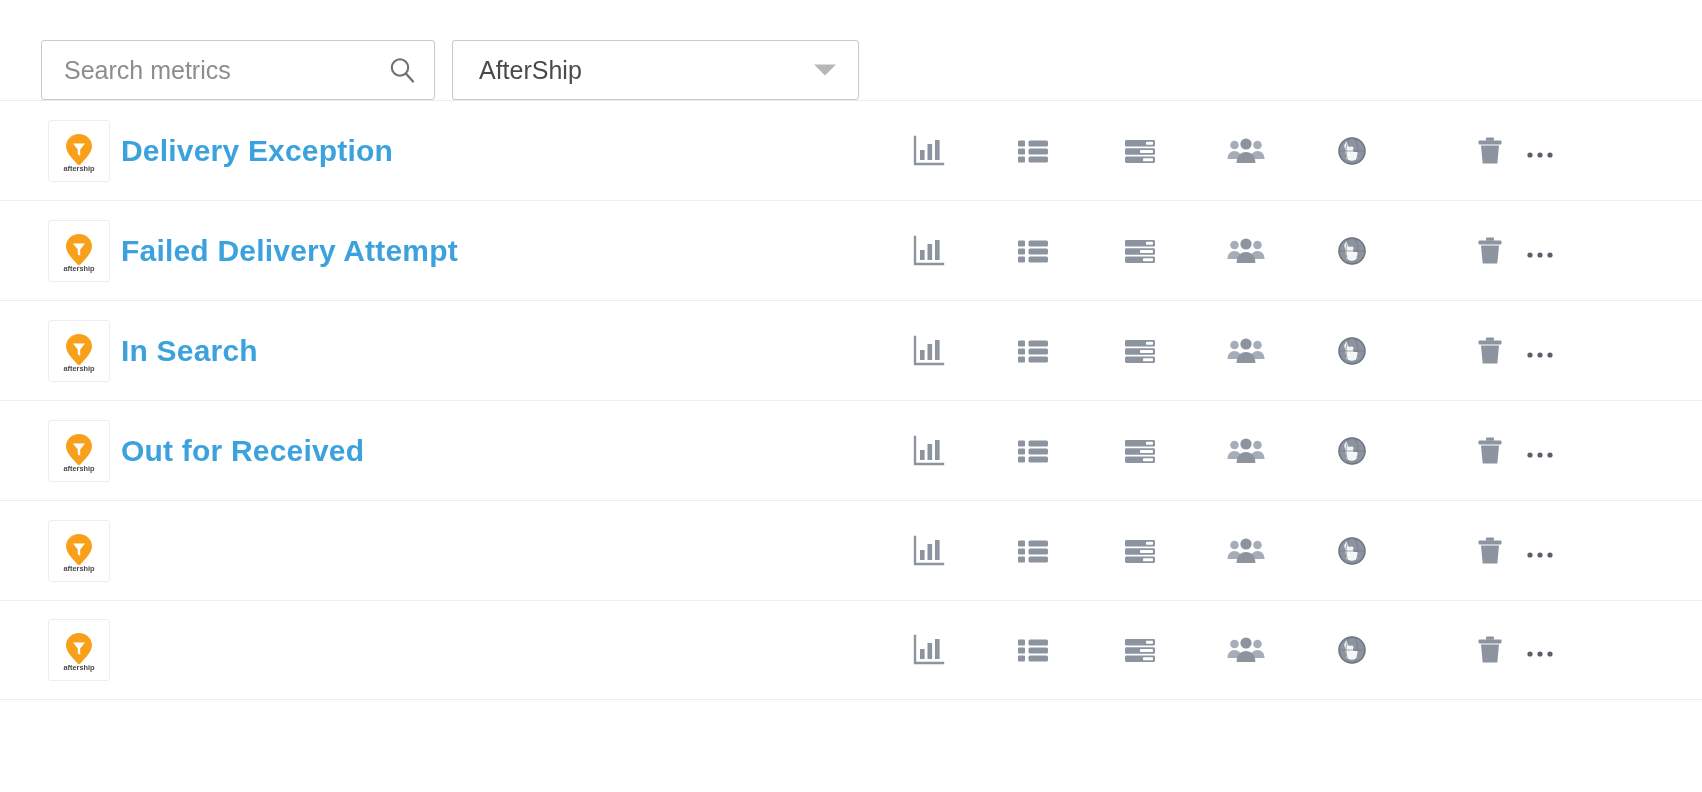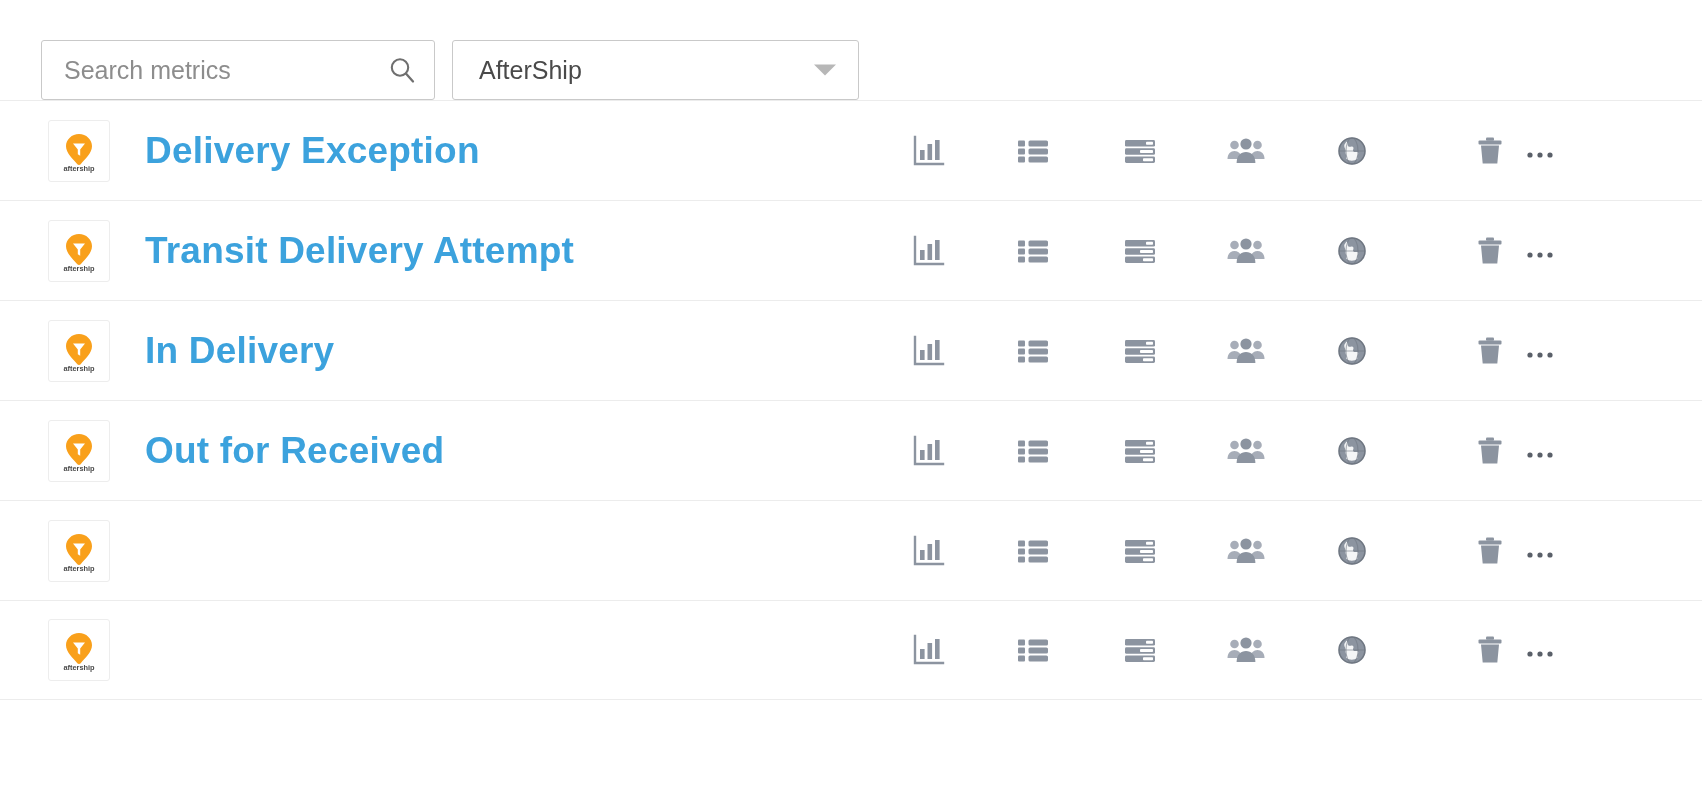--- a/index.html
+++ b/index.html
@@ -139,24 +139,24 @@
     justify-content: center;
   }
   .logo-mark {
     width: 46px;
     height: 46px;
     display: block;
   }
 
   .metric-name {
     position: absolute;
-    left: 145px;
+    left: 121px;
     top: 50%;
     transform: translateY(-50%);
-    font-size: 37px;
+    font-size: 30px;
     font-weight: bold;
     color: #3ca2dd;
     letter-spacing: 0.2px;
     white-space: nowrap;
     cursor: pointer;
   }
 
   .row-icon {
     position: absolute;
     top: 50%;
@@ -278,21 +278,21 @@
     </div>
 
     <div class="metric-row">
       <div class="logo-tile">
         <svg class="logo-mark" viewBox="0 0 46 46">
           <path d="M23 6 C15.8 6 10 11.6 10 18.3 C10 25.3 17.3 31.5 21.3 36.2 C22.2 37.3 23.8 37.3 24.7 36.2 C28.7 31.5 36 25.3 36 18.3 C36 11.6 30.2 6 23 6 Z" fill="#f9a01b"></path>
           <path d="M17 15.5 L29 15.5 L24.2 21.6 L24.2 27.8 L21.8 26.2 L21.8 21.6 Z" fill="#ffffff"></path>
           <text x="23" y="43.4" text-anchor="middle" font-family="Liberation Sans, sans-serif" font-size="7.4" font-weight="bold" fill="#4b4b4b">aftership</text>
         </svg>
       </div>
-      <div class="metric-name">Transit Delivery Attempt</div>
+      <div class="metric-name">Failed Delivery Attempt</div>
 
       <span class="row-icon ic-chart">
         <svg viewBox="0 0 36 36" width="36" height="36">
           <path d="M5 4 L5 31 L33 31" stroke="#8c94a0" stroke-width="2.4" fill="none" stroke-linecap="square"></path>
           <rect x="10" y="17" width="4.6" height="10" fill="#8c94a0"></rect>
           <rect x="17.5" y="11" width="4.6" height="16" fill="#8c94a0"></rect>
           <rect x="25" y="7" width="4.6" height="20" fill="#8c94a0"></rect>
         </svg>
       </span>
       <span class="row-icon ic-list">
@@ -351,21 +351,21 @@
     </div>
 
     <div class="metric-row">
       <div class="logo-tile">
         <svg class="logo-mark" viewBox="0 0 46 46">
           <path d="M23 6 C15.8 6 10 11.6 10 18.3 C10 25.3 17.3 31.5 21.3 36.2 C22.2 37.3 23.8 37.3 24.7 36.2 C28.7 31.5 36 25.3 36 18.3 C36 11.6 30.2 6 23 6 Z" fill="#f9a01b"></path>
           <path d="M17 15.5 L29 15.5 L24.2 21.6 L24.2 27.8 L21.8 26.2 L21.8 21.6 Z" fill="#ffffff"></path>
           <text x="23" y="43.4" text-anchor="middle" font-family="Liberation Sans, sans-serif" font-size="7.4" font-weight="bold" fill="#4b4b4b">aftership</text>
         </svg>
       </div>
-      <div class="metric-name">In Delivery</div>
+      <div class="metric-name">In Search</div>
 
       <span class="row-icon ic-chart">
         <svg viewBox="0 0 36 36" width="36" height="36">
           <path d="M5 4 L5 31 L33 31" stroke="#8c94a0" stroke-width="2.4" fill="none" stroke-linecap="square"></path>
           <rect x="10" y="17" width="4.6" height="10" fill="#8c94a0"></rect>
           <rect x="17.5" y="11" width="4.6" height="16" fill="#8c94a0"></rect>
           <rect x="25" y="7" width="4.6" height="20" fill="#8c94a0"></rect>
         </svg>
       </span>
       <span class="row-icon ic-list">

